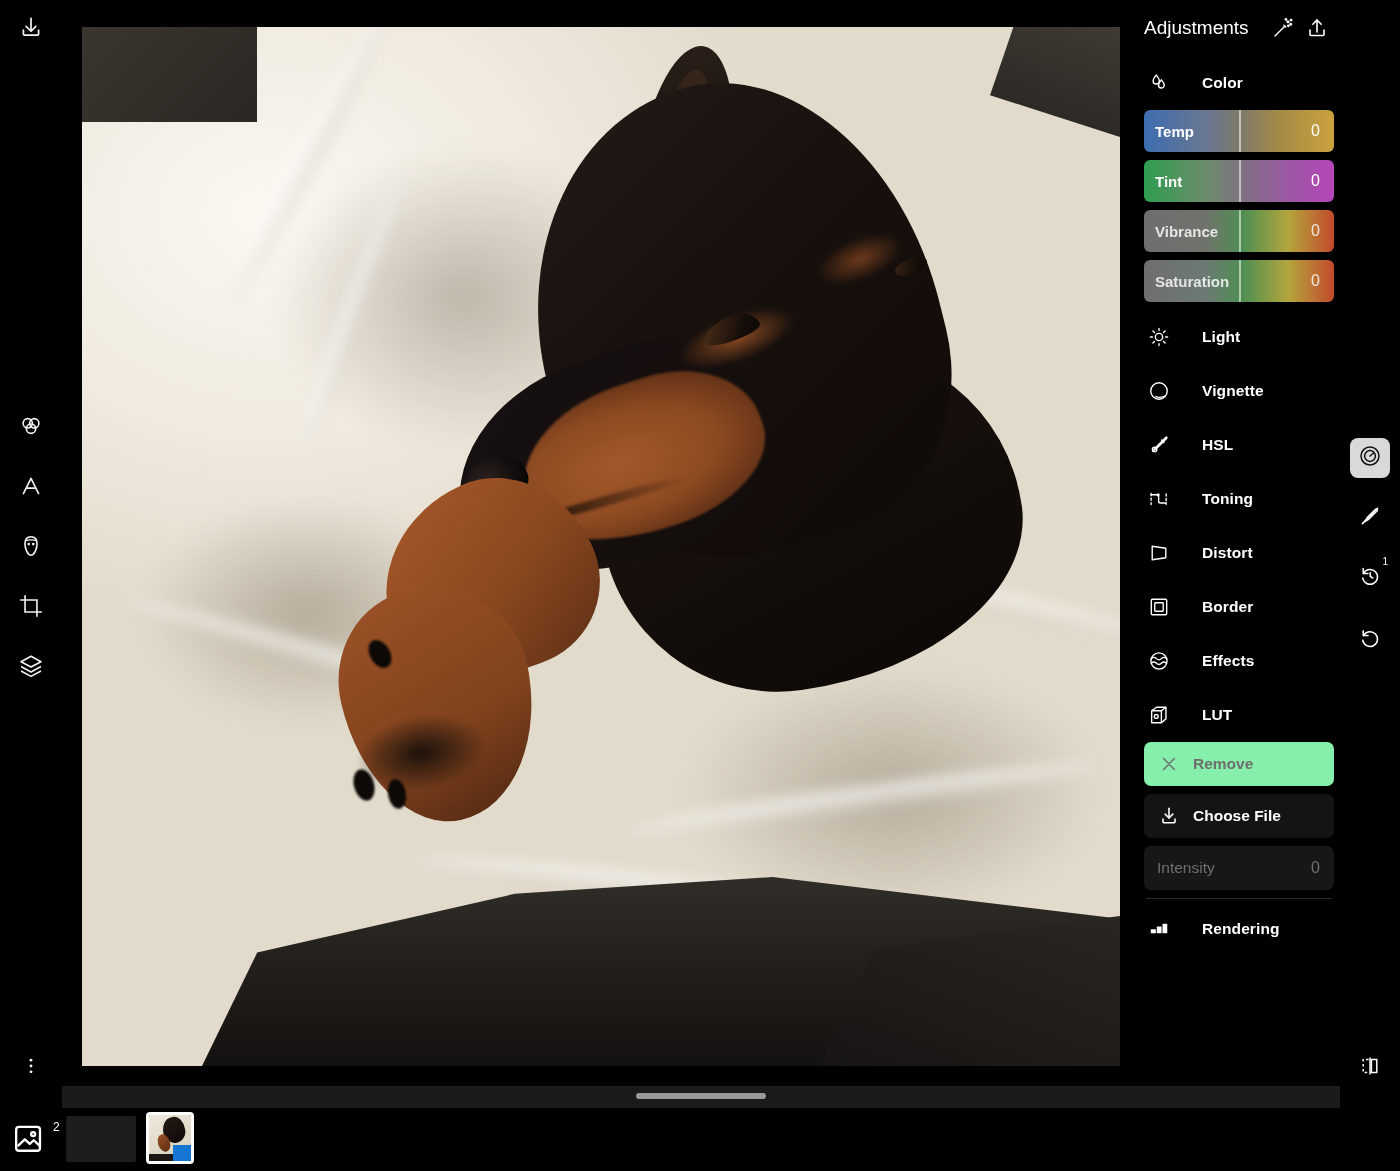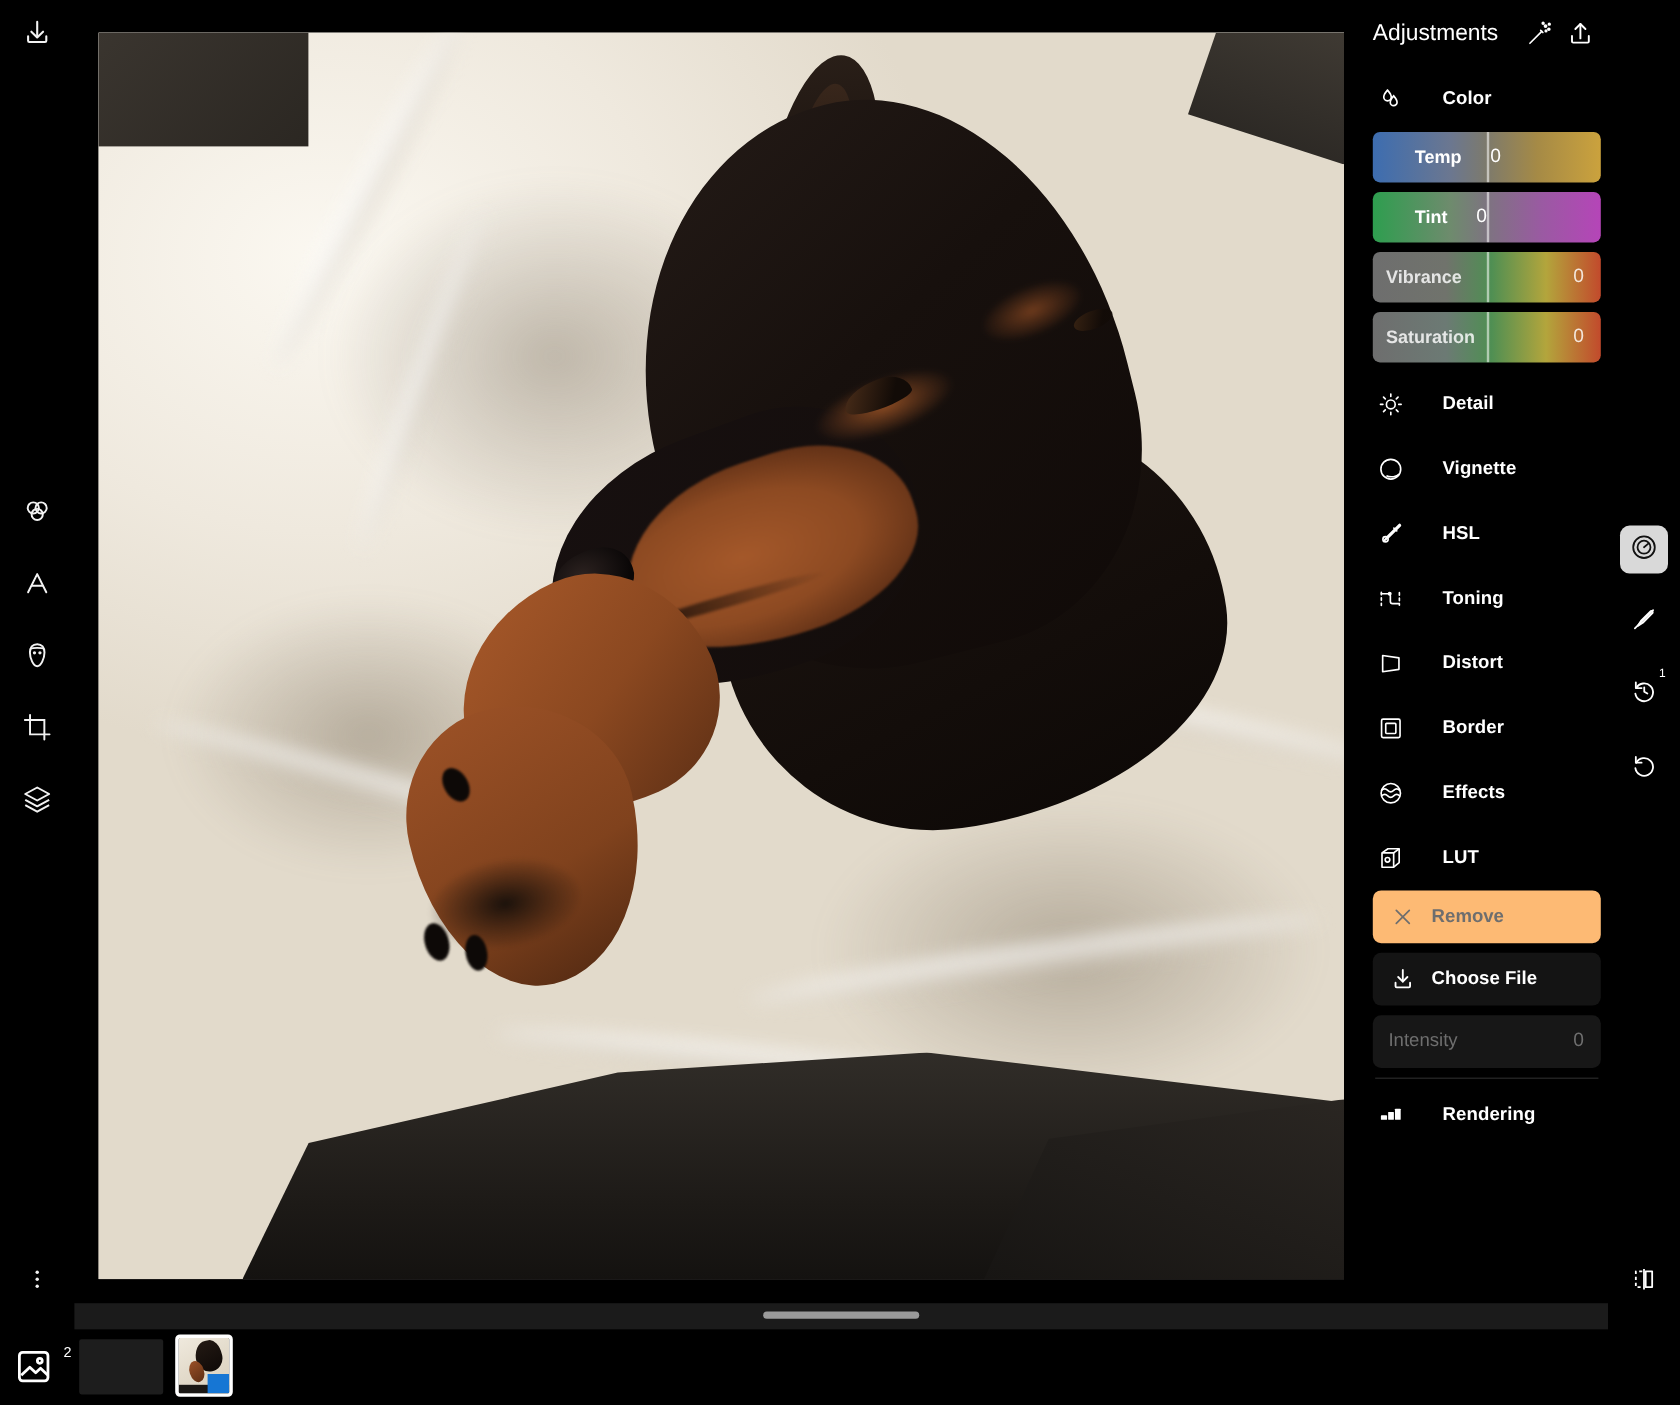--- a/index.html
+++ b/index.html
@@ -191,33 +191,33 @@
     position: relative; height: 42px; margin: 0 6px 8px 4px; border-radius: 6px;
     overflow: hidden; display: flex; align-items: center; cursor: pointer;
   }
   .slider .s-name { position: relative; z-index: 2; font-size: 15px; font-weight: 600; padding-left: 11px; }
   .slider .s-val  { position: relative; z-index: 2; margin-left: auto; padding-right: 14px; font-size: 16px; }
   .slider .s-mark { position: absolute; left: 50%; top: 0; width: 1.5px; height: 100%; background: rgba(255,255,255,.55); z-index: 1; }
   .sl-temp { background: linear-gradient(90deg,#3d6db0 0%,#6b7790 34%,#7d7a6c 50%,#a58a46 72%,#cba23d 100%); }
   .sl-tint { background: linear-gradient(90deg,#2e9e4f 0%,#6e8b6d 34%,#7d7480 50%,#9a5aa2 74%,#b545b8 100%); }
   .sl-vib  { background: linear-gradient(90deg,#6e6e6e 0%,#70736c 32%,#4f8f53 52%,#b3a53c 76%,#c24a2c 100%); }
   .sl-sat  { background: linear-gradient(90deg,#6e6e6e 0%,#6c7a74 32%,#4f8f53 52%,#b3a53c 76%,#c24a2c 100%); }
-  .slider.light-text .s-name, .slider.light-text .s-val { color: #fff; margin-left: 24px; }
+  .slider.light-text .s-name, .slider.light-text .s-val { color: #fff; }
   .slider.dim-text .s-name, .slider.dim-text .s-val { color: rgba(255,255,255,.82); }
 
   .panel-btn {
     position: relative; height: 44px; margin: 0 6px 8px 4px; border-radius: 7px;
     background: #131313; display: flex; align-items: center; gap: 12px;
     padding-left: 13px; cursor: pointer;
   }
   .panel-btn .pb-ic { width: 24px; height: 24px; display:flex; align-items:center; justify-content:center; }
   .panel-btn .pb-label { font-size: 15.5px; font-weight: 600; }
   .panel-btn.enabled { background: #141414; }
   .panel-btn.enabled .pb-ic, .panel-btn.enabled .pb-label { color: #fff; }
-  .panel-btn.disabled { background: #fdba74; }
+  .panel-btn.disabled { background: #86efac; }
   .panel-btn.disabled .pb-ic, .panel-btn.disabled .pb-label { color: #6e6e6e; }
   .field-row {
     height: 44px; margin: 0 6px 8px 4px; border-radius: 7px; background: #171717;
     display: flex; align-items: center; padding: 0 14px 0 13px; cursor: pointer;
   }
   .field-row .f-name { font-size: 15.5px; color: #6e6e6e; }
   .field-row .f-val { margin-left: auto; font-size: 16px; color: #6e6e6e; }
   .panel-sep { height: 1px; background: #2a2a2a; margin: 6px 8px 10px 6px; }
 
   
@@ -424,21 +424,21 @@
       <span class="s-val">0</span>
     </div>
 
     <div class="section-row">
       <span class="sec-ic">
         <svg width="22" height="22" viewBox="0 0 24 24" fill="none" stroke="currentColor" stroke-width="1.5" stroke-linecap="round">
           <circle cx="12" cy="12" r="4"></circle>
           <path d="M12 2.6v2.2M12 19.2v2.2M2.6 12h2.2M19.2 12h2.2M5.4 5.4l1.6 1.6M17 17l1.6 1.6M18.6 5.4 17 7M7 17l-1.6 1.6"></path>
         </svg>
       </span>
-      <span class="sec-label">Detail</span>
+      <span class="sec-label">Light</span>
     </div>
 
 
     <div class="section-row">
       <span class="sec-ic">
         <svg width="22" height="22" viewBox="0 0 24 24" fill="none" stroke="currentColor" stroke-width="1.5">
           <circle cx="12" cy="12" r="9"></circle>
             <path d="M19.6 16.5c-2.2 2.2-7.6 3.4-11.6 1.4" stroke-width="1.4"></path>
         </svg>
       </span>

